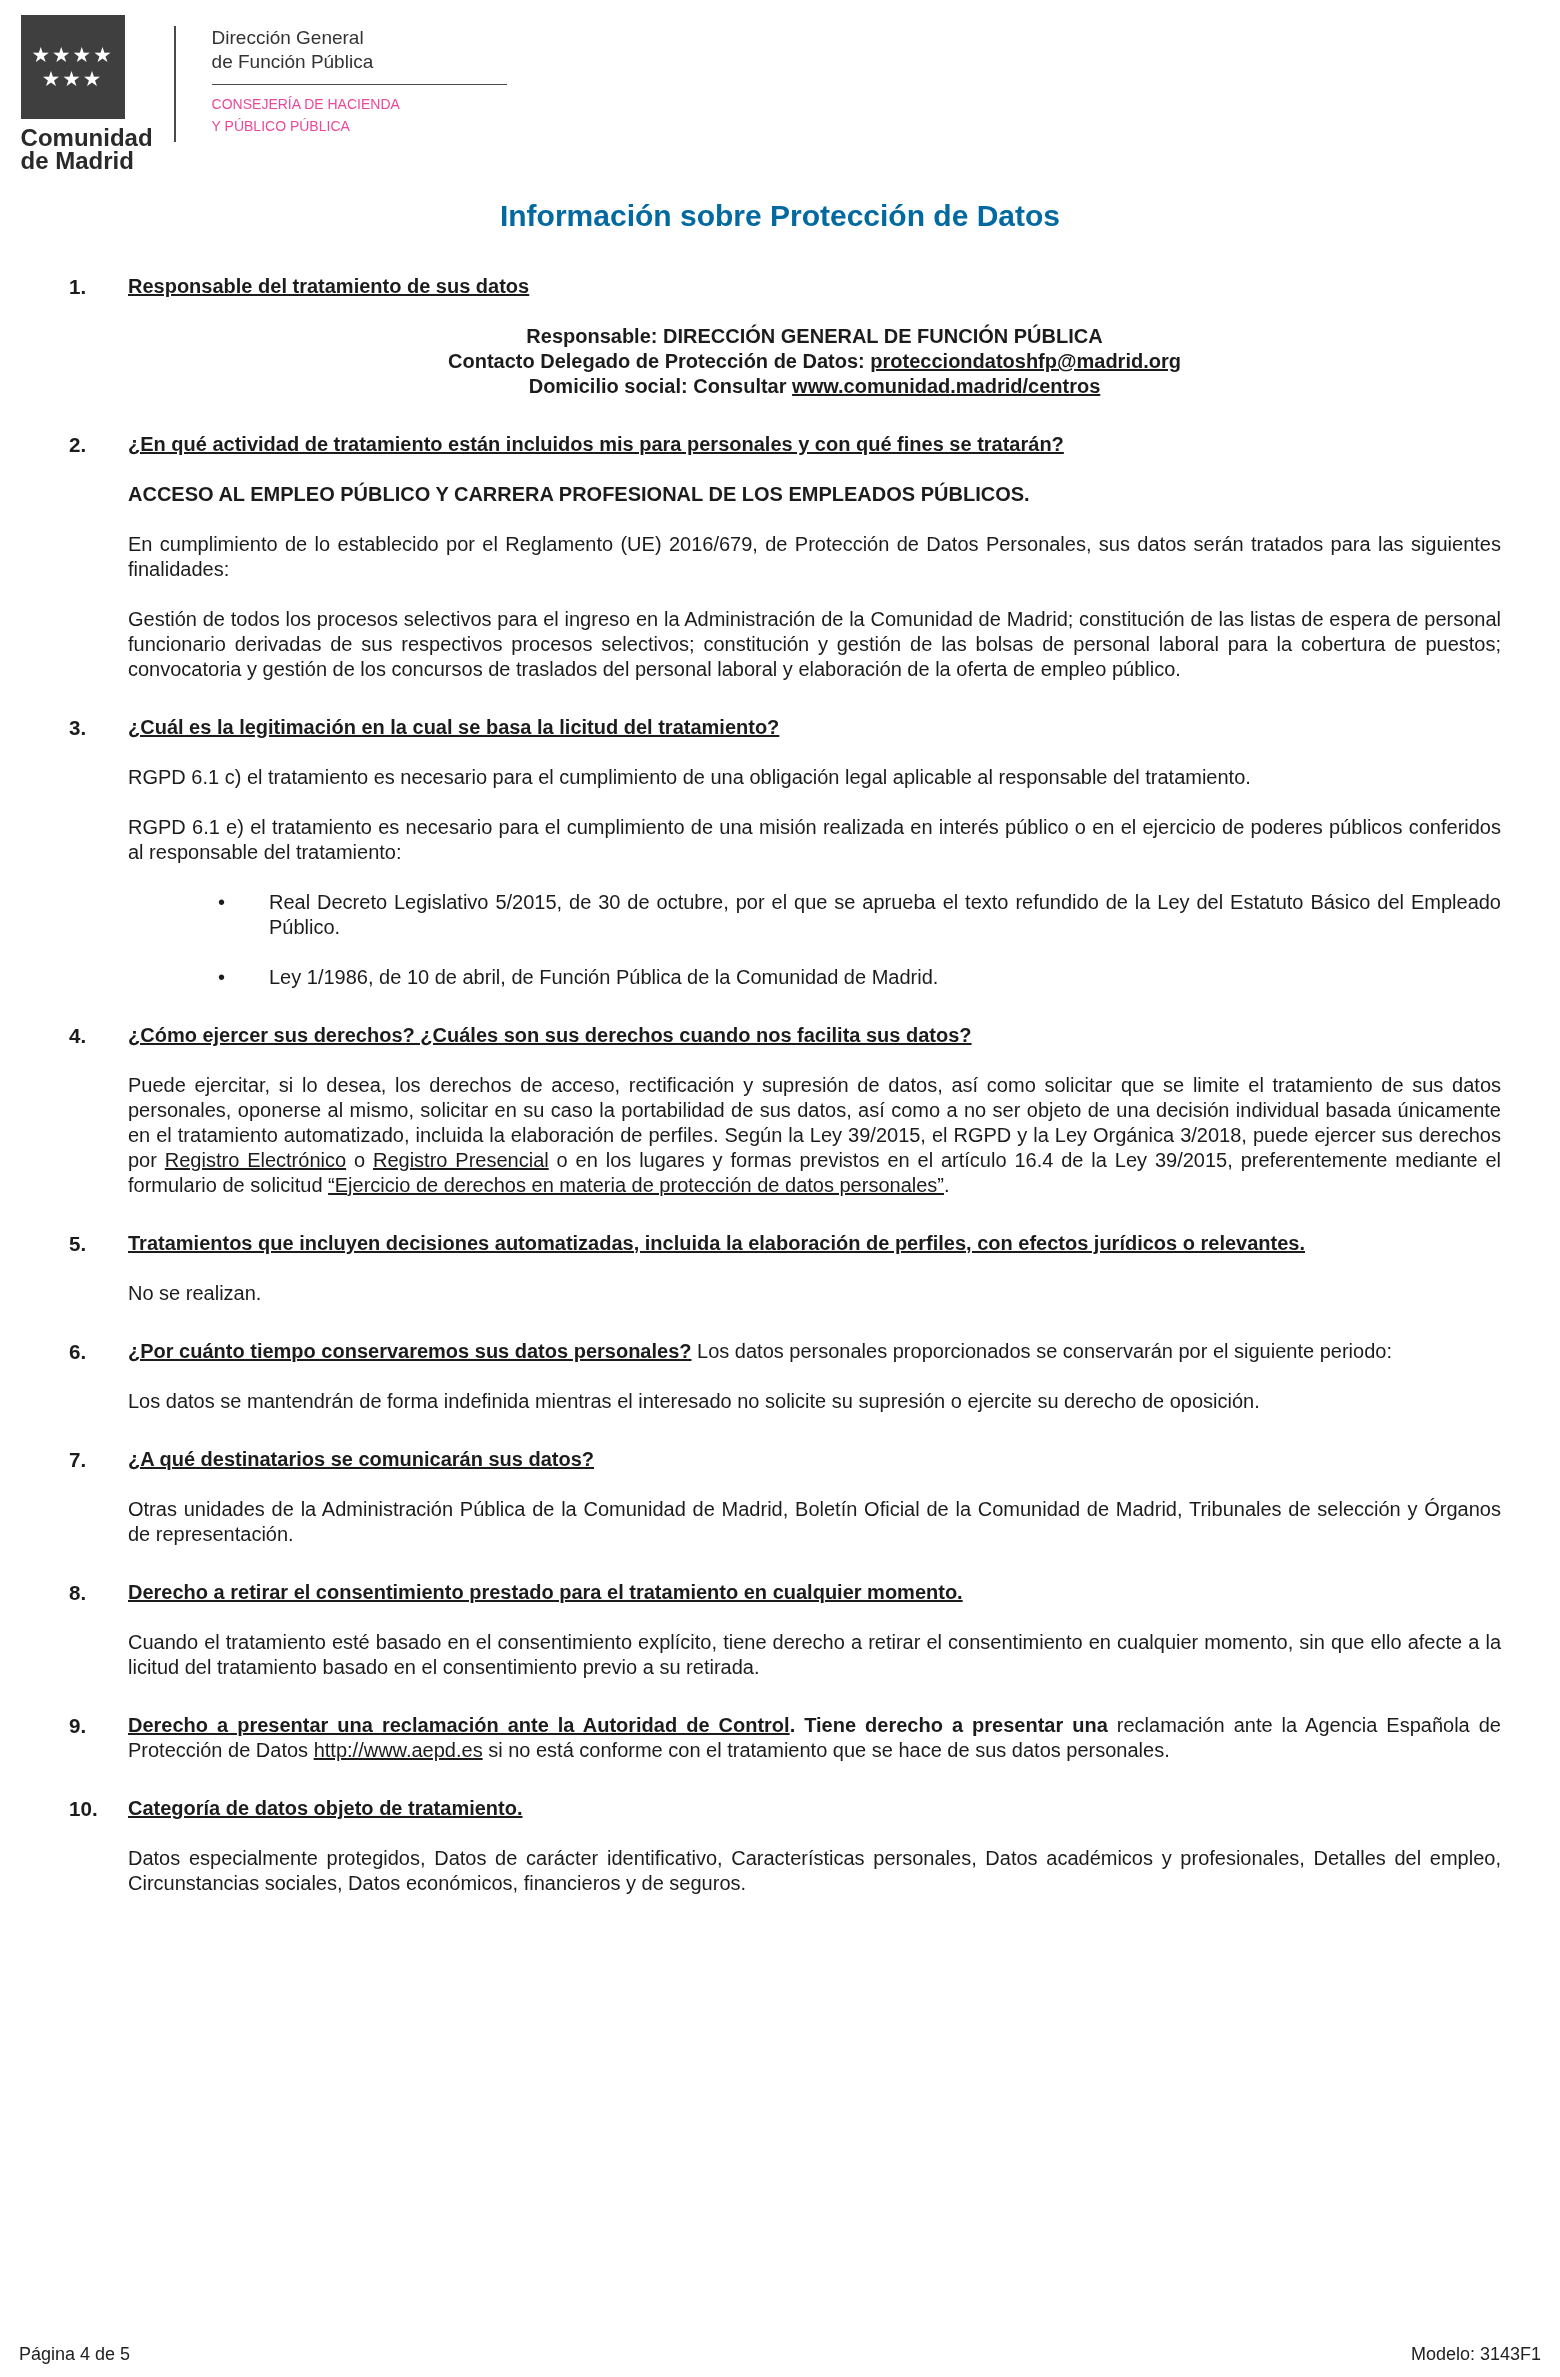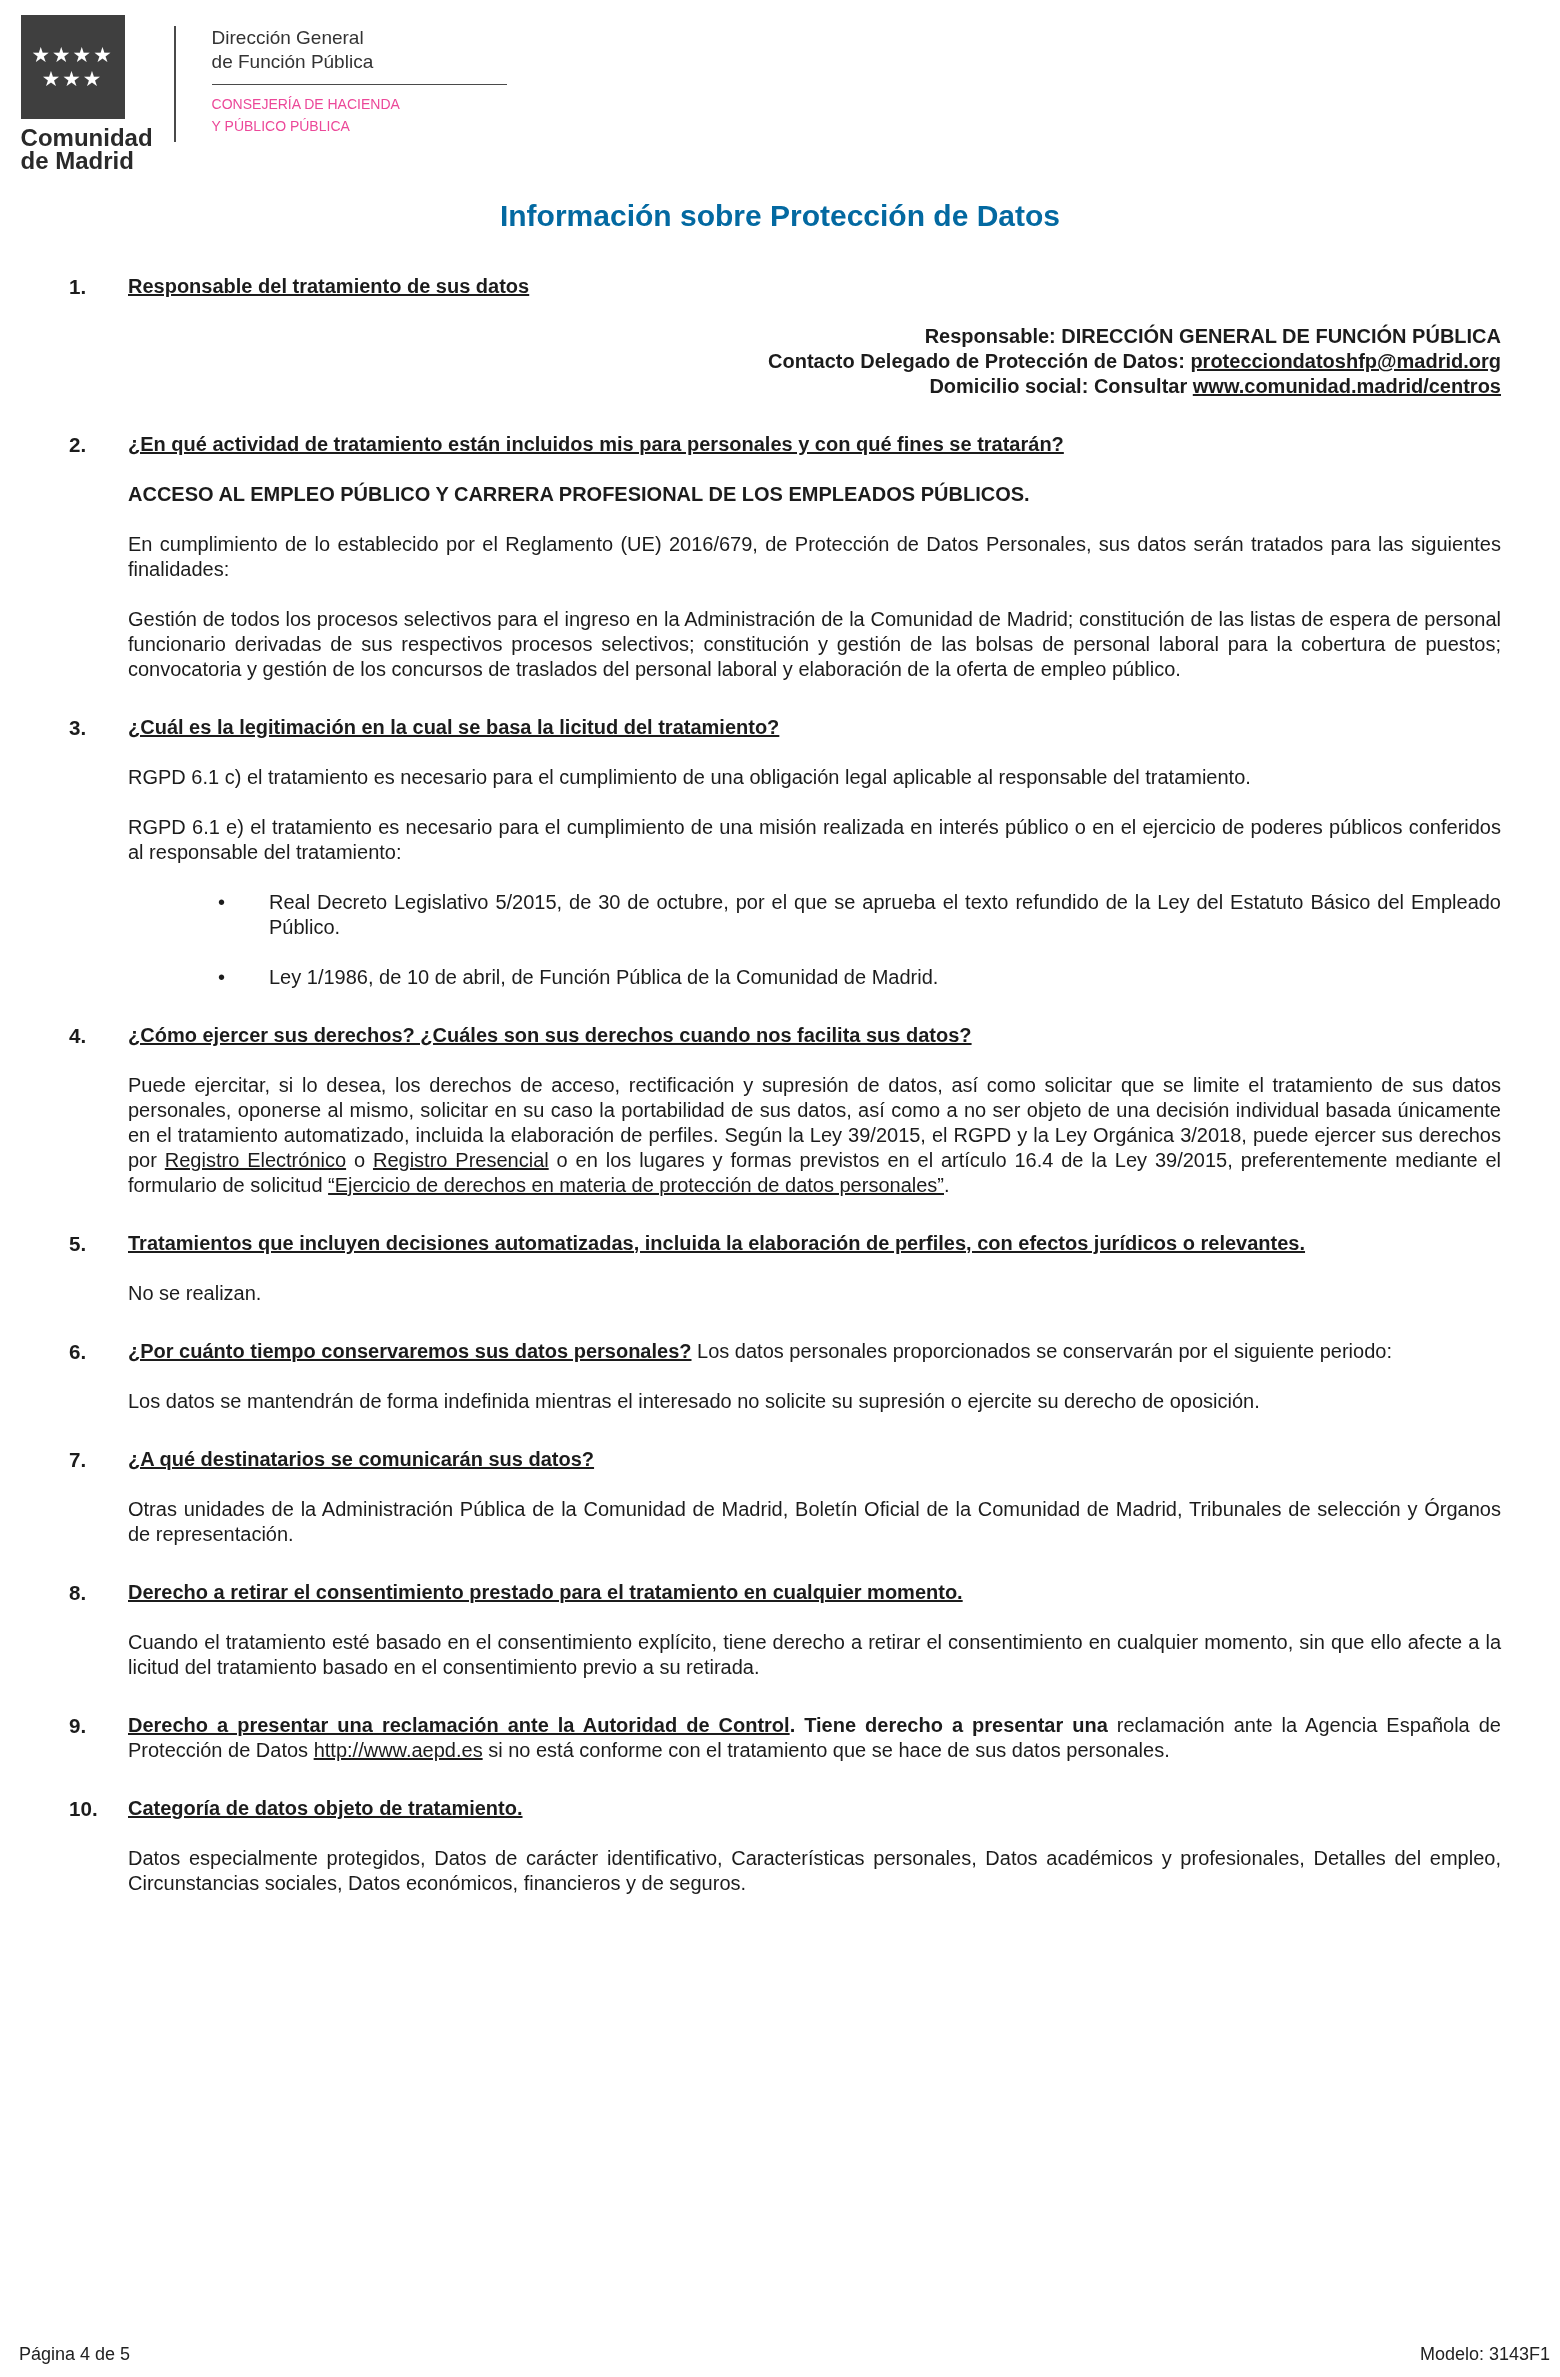--- a/index.html
+++ b/index.html
@@ -77,34 +77,34 @@
     flex-shrink: 0;
     font-weight: bold;
     font-size: 20.6px;
     line-height: 25px;
   }
   .sec-content { flex: 1; font-size: 20px; line-height: 25px; }
   .blk { text-align: justify; }
   .blk-heading { margin-bottom: 25px; }
   .blk-p { margin-bottom: 25px; }
   .blk-p:last-child, .blk-heading:last-child { margin-bottom: 0; }
-  .blk-line { margin-bottom: 0; text-align: right; }
+  .blk-line { margin-bottom: 0; text-align: center; }
   .blk-bullet { display: flex; padding-left: 90px; margin-bottom: 25px; }
   .blk-bullet:last-child { margin-bottom: 0; }
   .bullet-dot { width: 51px; flex-shrink: 0; }
   .bullet-text { flex: 1; text-align: justify; }
   .b { font-weight: bold; }
   .u { text-decoration: underline; }
   .seg-link { cursor: pointer; }
 
   
   .page-footer {
     position: absolute;
     left: 19px;
-    right: 10px;
+    right: 19px;
     bottom: 12.3px;
     display: flex;
     justify-content: space-between;
     font-size: 18px;
     color: #222;
   }
 </style>
 </head>
 <body>
 

